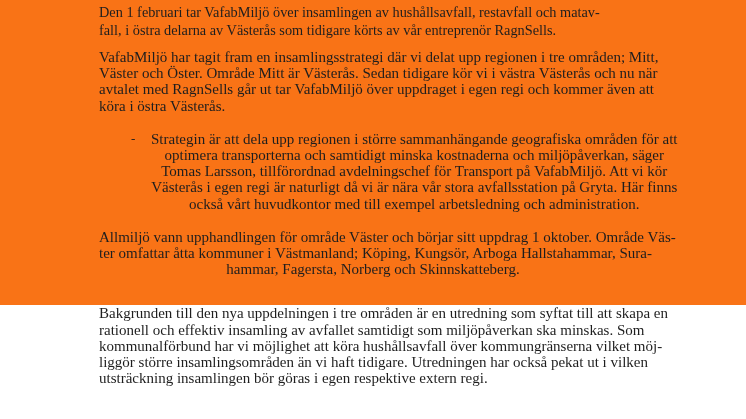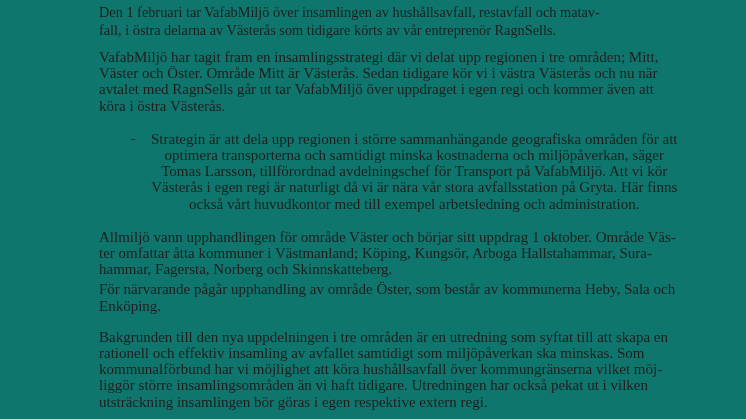--- a/index.html
+++ b/index.html
@@ -9,42 +9,42 @@
   body {
     width: 746px;
     height: 419px;
     background: #ffffff;
     overflow: hidden;
     font-family: "Liberation Serif", "DejaVu Serif", serif;
     color: #1e1e1e;
   }
   .page {
     width: 746px;
-    height: 419px;
-    background: #0f766e;
+    height: 305px;
+    background: #f97316;
     box-sizing: border-box;
     padding: 3px 8px 0 99px;
   }
   .content {
     width: 548px;
   }
   .para {
     font-size: 15px;
     line-height: 16.2px;
     white-space: pre;
     margin: 0;
     letter-spacing: 0px;
   }
   .lead {
     font-size: 14.3px;
     line-height: 18px;
     margin-bottom: 10px;
   }
   .mb17 { margin-bottom: 17px; }
-  .mb12 { margin-bottom: 4px; }
+  .mb12 { margin-bottom: 28px; text-align: center; }
   .mb15 { margin-bottom: 15px; }
   .quote-item {
     display: flex;
     align-items: flex-start;
     margin: 0 0 17px 0;
   }
   .quote-marker {
     font-size: 13px;
     line-height: 16.2px;
     margin-left: 32px;
@@ -76,22 +76,20 @@
 optimera transporterna och samtidigt minska kostnaderna och miljöpåverkan, säger
 Tomas Larsson, tillförordnad avdelningschef för Transport på VafabMiljö. Att vi kör
 Västerås i egen regi är naturligt då vi är nära vår stora avfallsstation på Gryta. Här finns
 också vårt huvudkontor med till exempel arbetsledning och administration.</div>
     </div>
 
     <div class="para mb12">Allmiljö vann upphandlingen för område Väster och börjar sitt uppdrag 1 oktober. Område Väs-
 ter omfattar åtta kommuner i Västmanland; Köping, Kungsör, Arboga Hallstahammar, Sura-
 hammar, Fagersta, Norberg och Skinnskatteberg.</div>
 
-    <div class="para mb15">För närvarande pågår upphandling av område Öster, som består av kommunerna Heby, Sala och
-Enköping.</div>
 
     <div class="para">Bakgrunden till den nya uppdelningen i tre områden är en utredning som syftat till att skapa en
 rationell och effektiv insamling av avfallet samtidigt som miljöpåverkan ska minskas. Som
 kommunalförbund har vi möjlighet att köra hushållsavfall över kommungränserna vilket möj-
 liggör större insamlingsområden än vi haft tidigare. Utredningen har också pekat ut i vilken
 utsträckning insamlingen bör göras i egen respektive extern regi.</div>
 
   </div>
 </div>
 

